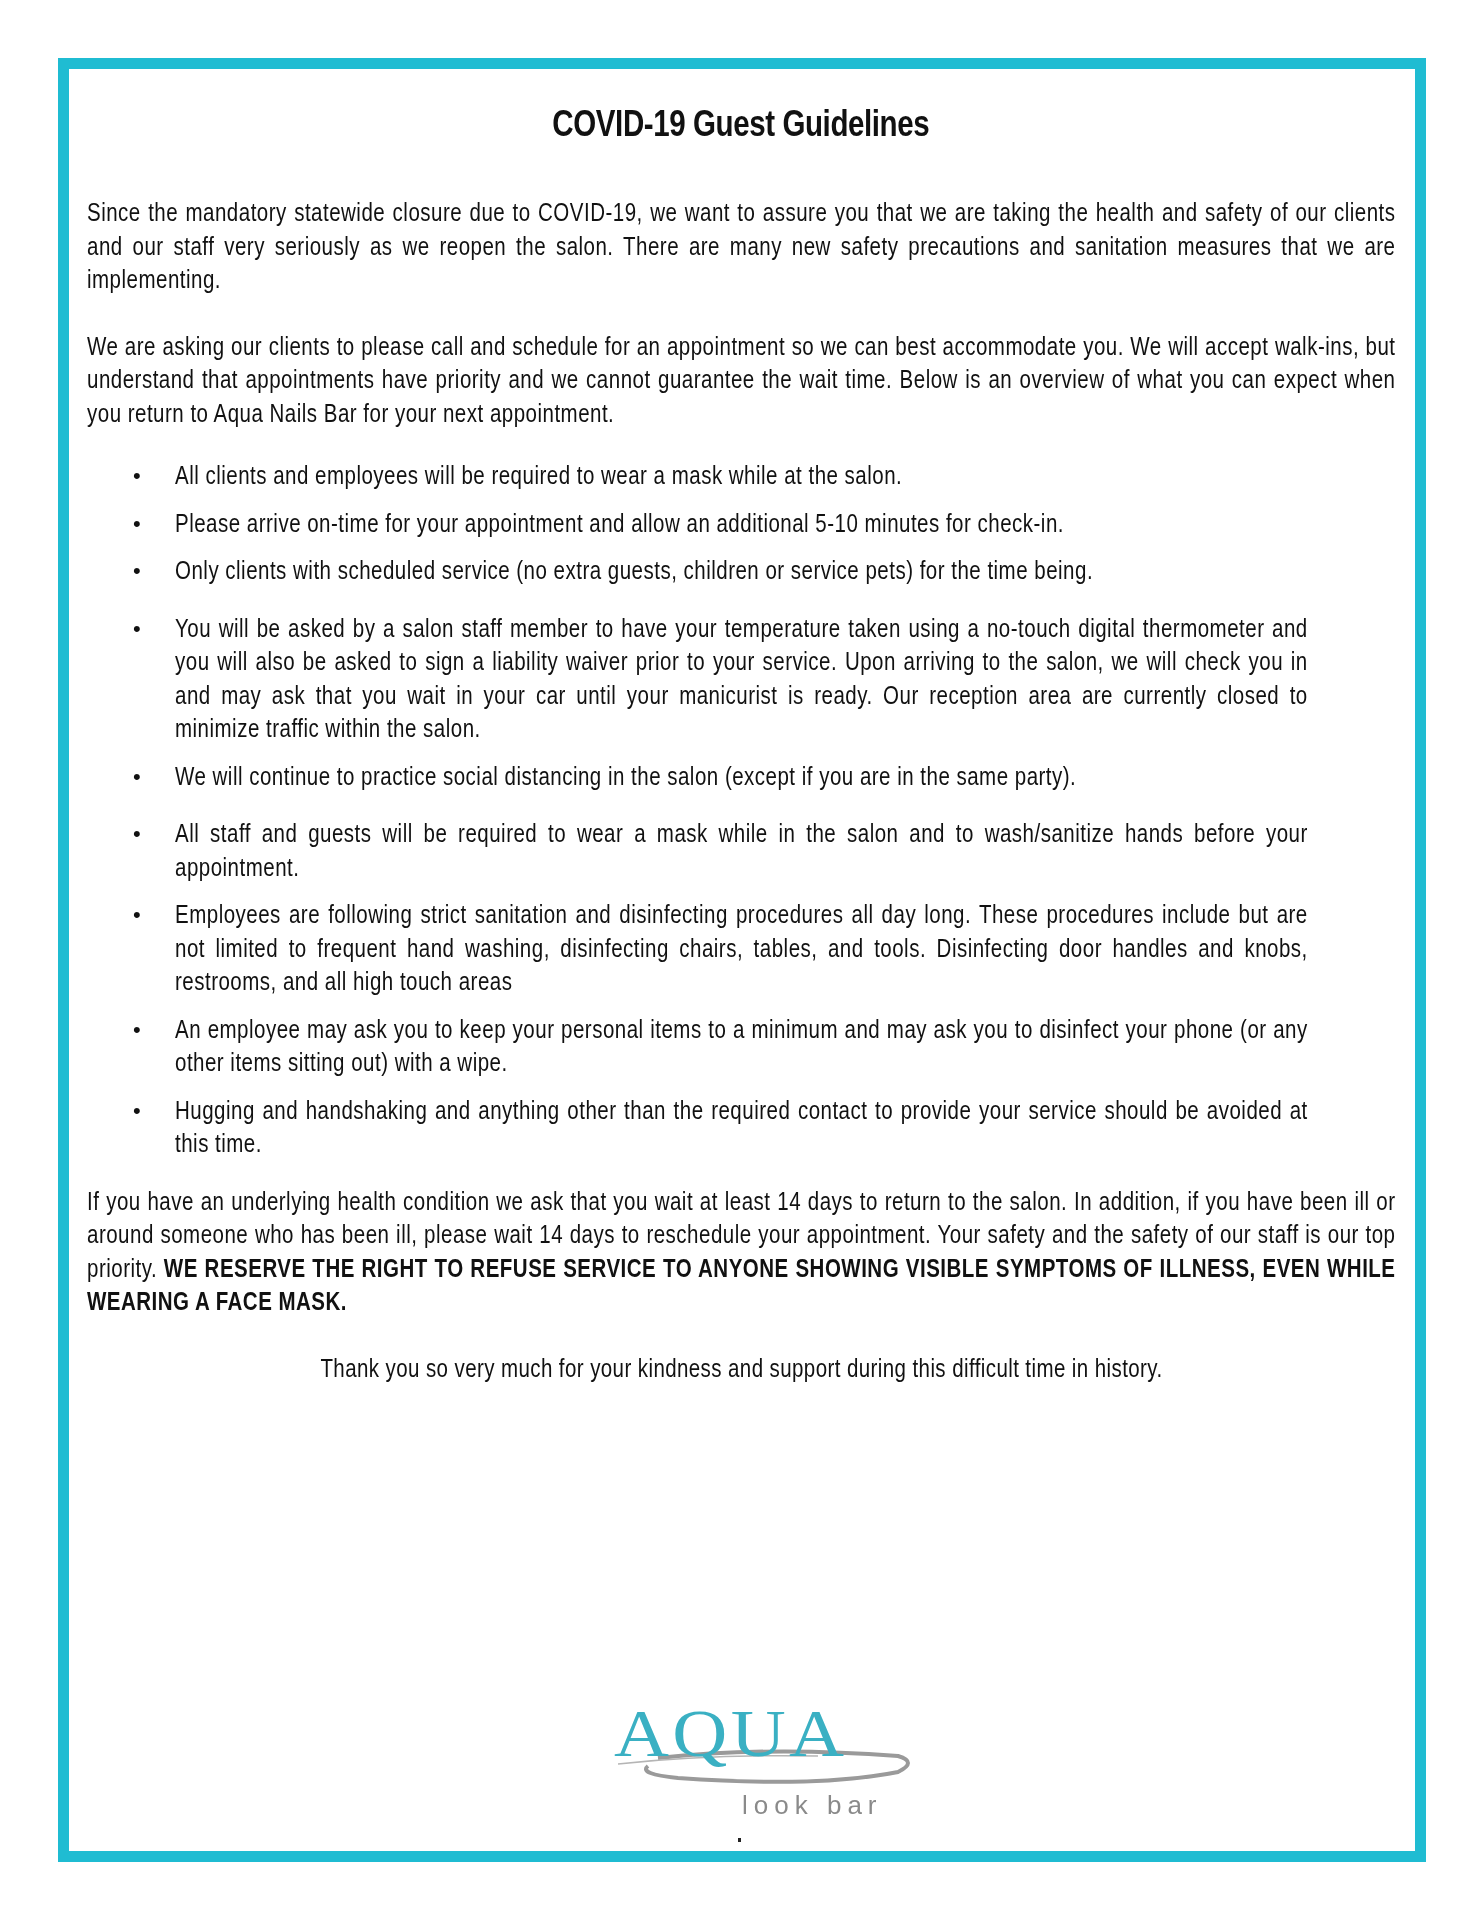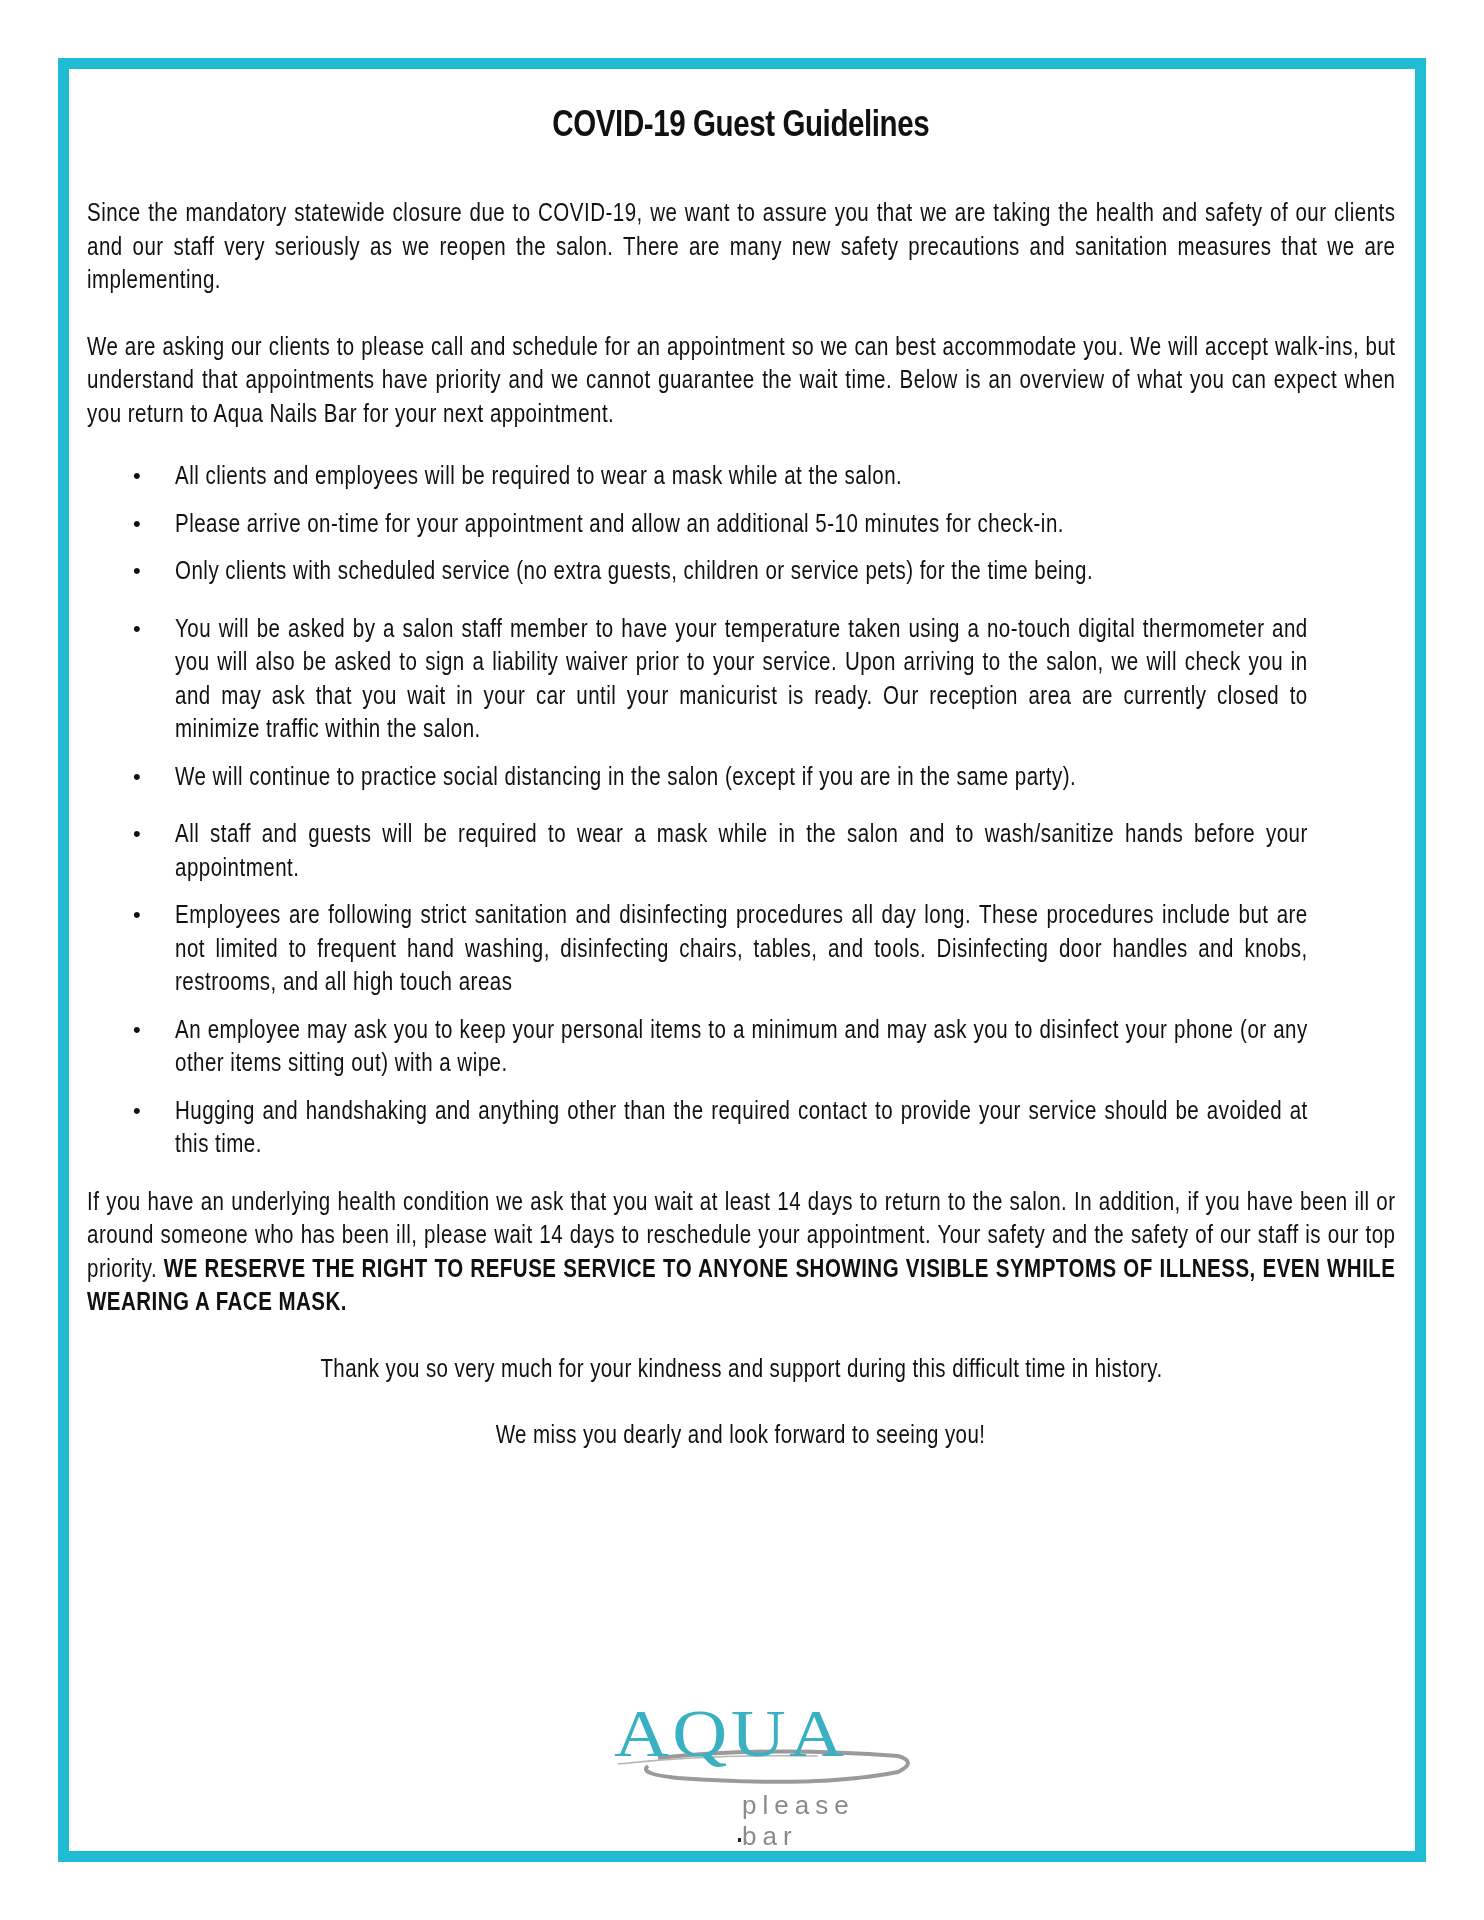--- a/index.html
+++ b/index.html
@@ -91,24 +91,23 @@
         <span class="bullet">•</span>
         <span class="narrow">Hugging and handshaking and anything other than the required contact to provide your service should be avoided at this time.</span>
       </li>
   </ul>
 
   <p class="para" style="margin-top:10px;">
     <span class="narrow"><span>If you have an underlying health condition we ask that you wait at least 14 days to return to the salon.  In addition, if you have been ill or around someone who has been ill, please wait 14 days to reschedule your appointment. Your safety and the safety of our staff is our top priority. </span><b>WE RESERVE THE RIGHT TO REFUSE SERVICE TO ANYONE SHOWING VISIBLE SYMPTOMS OF ILLNESS, EVEN WHILE WEARING A FACE MASK.</b></span>
   </p>
 
   <p class="closing"><span>Thank you so very much for your kindness and support during this difficult time in history.</span></p>
-  <p class="closing"><span>We miss you dearly and look forward to seeing you!</span></p>
 </div>
 
 <div class="logo">
   <svg class="logo-swoosh" viewBox="0 0 300 40">
     <path d="M40 10 Q 150 -2 280 8 Q 300 14 280 24 Q 200 40 60 30 Q 20 26 30 18" fill="none" stroke="#9a9a9a" stroke-width="4"></path>
     <path d="M0 16 Q 90 6 200 8" fill="none" stroke="#b5b5b5" stroke-width="1.5"></path>
   </svg>
   <div class="logo-aqua">AQUA</div>
-  <div class="logo-sub">please bar</div>
+  <div class="logo-sub">look bar</div>
 </div>
 <div class="dot"></div>
 
 </body></html>

